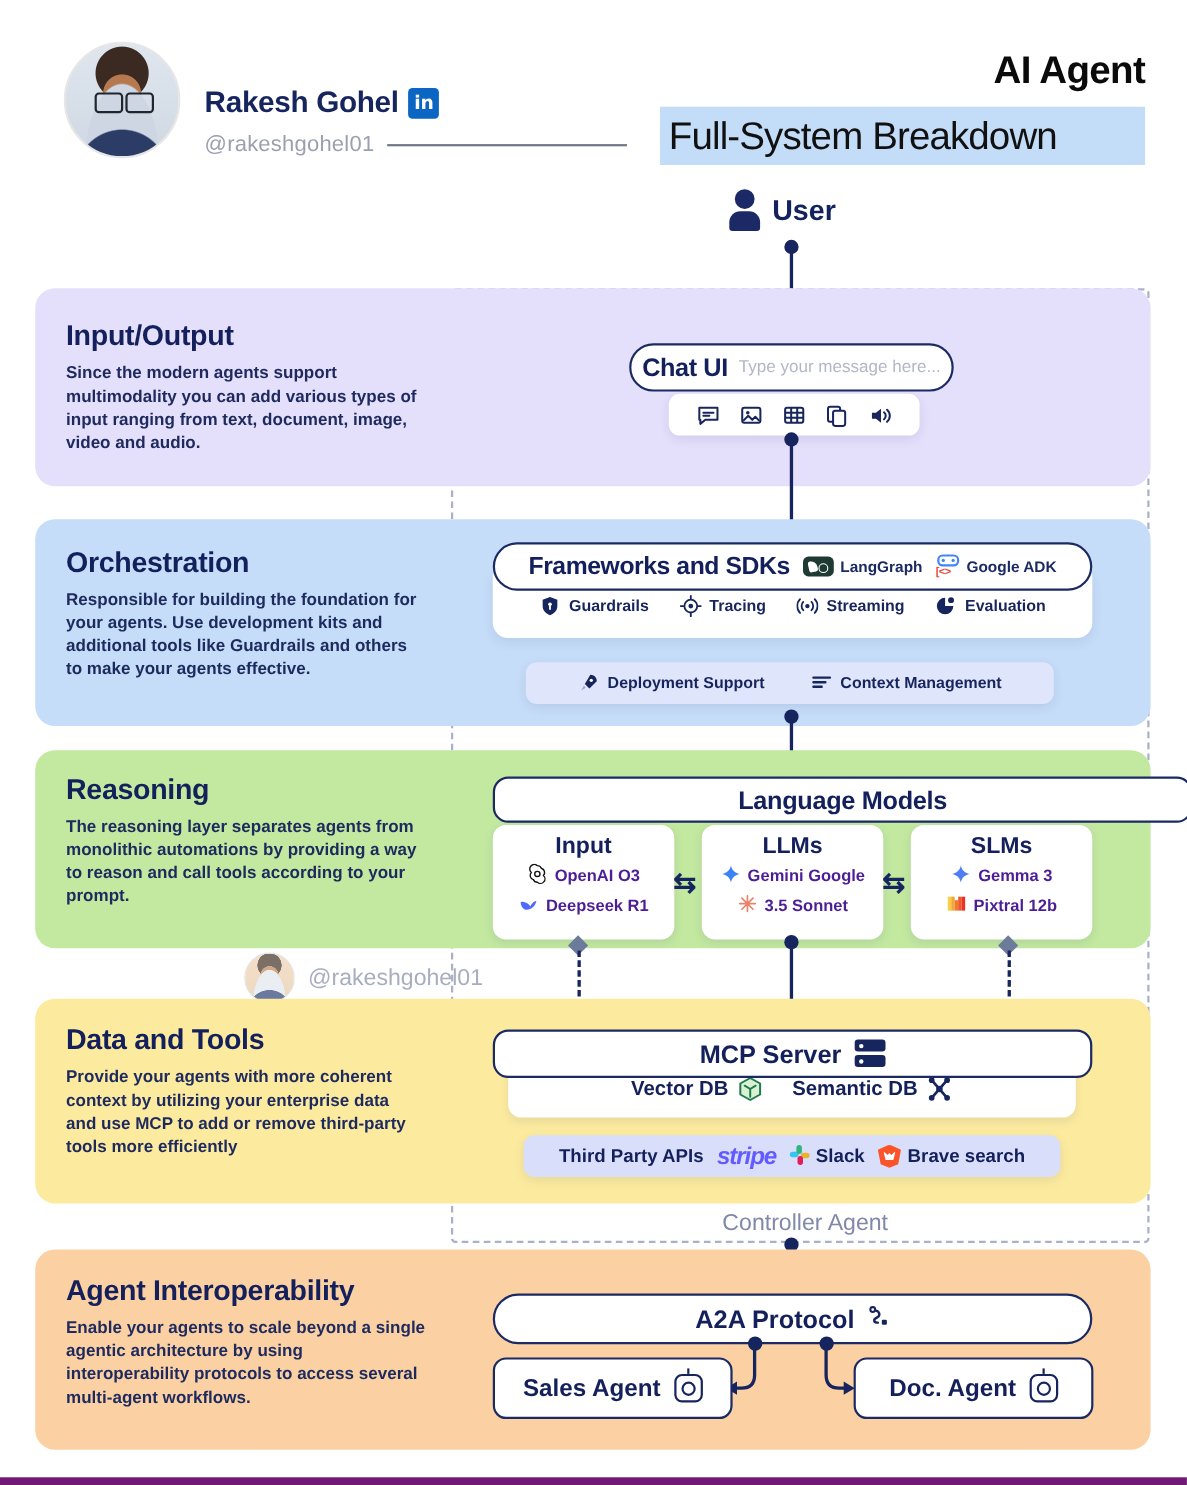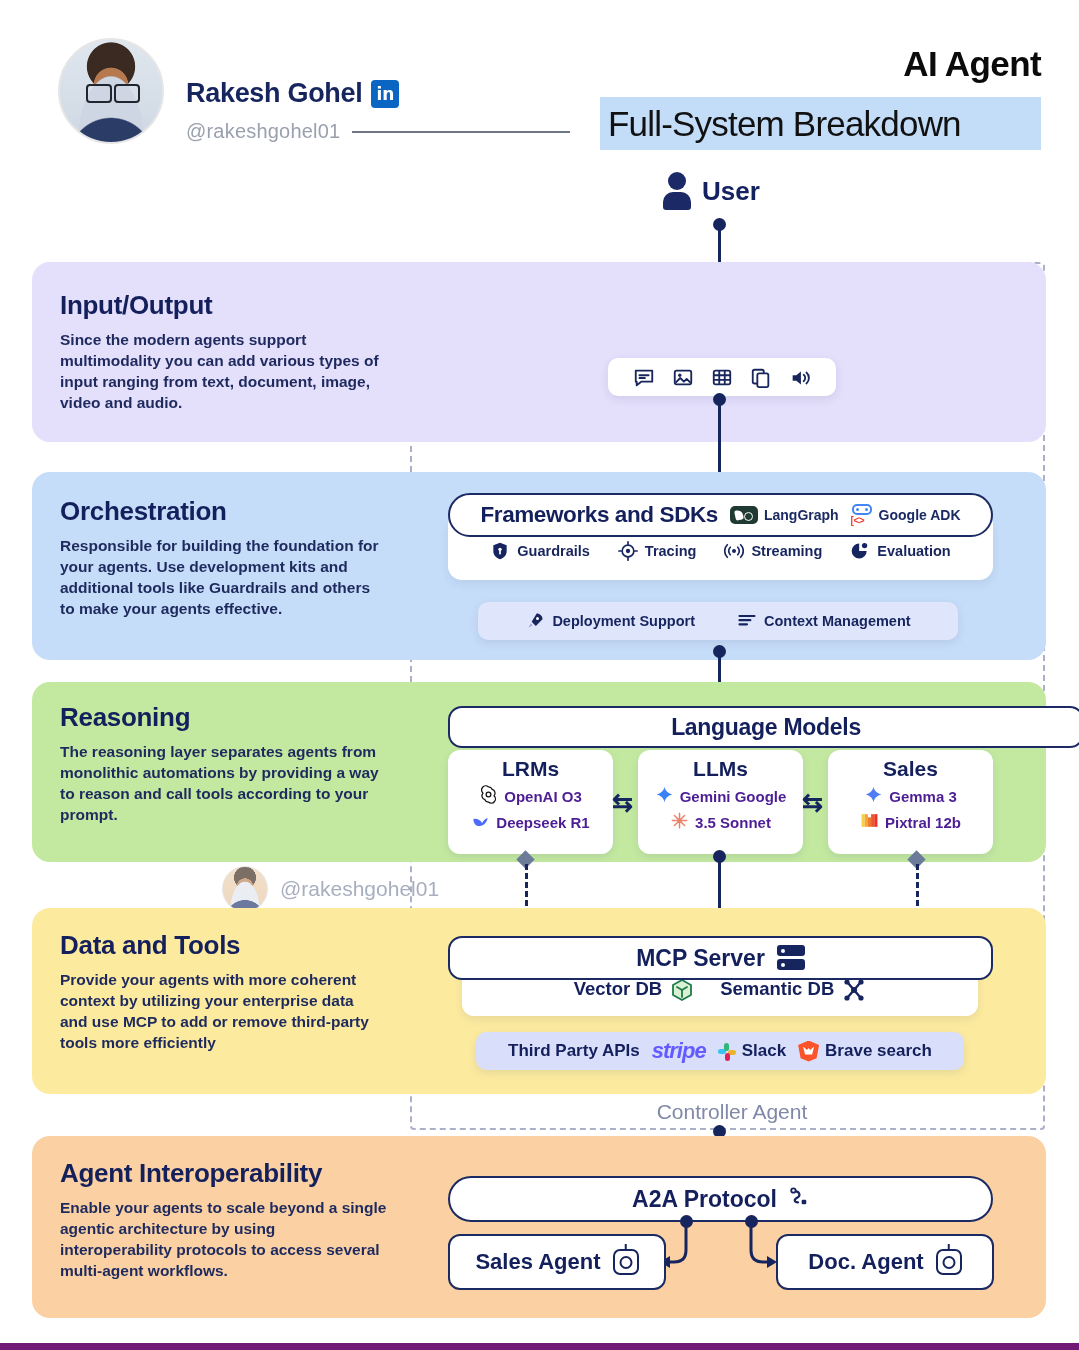--- a/index.html
+++ b/index.html
@@ -250,20 +250,24 @@
   <div class="arrowhead" style="left:712px; top:302px;"></div>
 
   <div class="controller-box"></div>
   <div class="controller-label">Controller Agent</div>
 
   <div class="band band-io">
     <div class="band-title">Input/Output</div>
     <div class="band-desc">Since the modern agents support multimodality you can add various types of input ranging from text, document, image, video and audio.</div>
   </div>
 
+  <div class="pill chat-pill">
+    <span class="chat-title">Chat UI</span>
+    <span class="chat-ph">Type your message here...</span>
+  </div>
   <div class="shadow-card modal-bar">
     <span class="mod-ico">
       <svg viewBox="0 0 24 24" width="22" height="22">
           <path d="M3 4h18v12H9l-5 4v-4H3z" fill="none" stroke="#18265c" stroke-width="2" stroke-linejoin="round"></path>
           <path d="M7 9h10M7 12h6" stroke="#18265c" stroke-width="2" stroke-linecap="round"></path>
         </svg>
     </span>
     <span class="mod-ico">
       <svg viewBox="0 0 24 24" width="22" height="22">
           <rect x="3" y="4" width="18" height="15" rx="2" fill="none" stroke="#18265c" stroke-width="2"></rect>
@@ -385,21 +389,21 @@
   <div class="band band-reas">
     <div class="band-title">Reasoning</div>
     <div class="band-desc">The reasoning layer separates agents from monolithic automations by providing a way to reason and call tools according to your prompt.</div>
   </div>
 
   <div class="pill lm-pill">
     <span class="lm-title">Language Models</span>
   </div>
 
   <div class="mcol c1">
-    <div class="mcol-h">LRMs</div>
+    <div class="mcol-h">Input</div>
     <div class="mrow">
       <span><svg viewBox="0 0 24 24" width="19" height="19">
             <path d="M12 2.5a5 5 0 014.6 3 5 5 0 012.4 8.2A5 5 0 0112 21.5a5 5 0 01-4.6-3A5 5 0 015 10.3 5 5 0 0112 2.5z" fill="none" stroke="#111" stroke-width="1.6"></path>
             <circle cx="12" cy="12" r="3" fill="none" stroke="#111" stroke-width="1.6"></circle>
           </svg></span>
       <span>OpenAI O3</span>
     </div>
     <div class="mrow">
       <span><svg viewBox="0 0 24 24" width="19" height="19">
             <path d="M3 10c5-1 9 2 11 5 2-4 5-6 7-6-1 6-6 10-11 10-4 0-7-4-7-9z" fill="#4d6bfe"></path>
@@ -422,21 +426,21 @@
             <g stroke="#e8836a" stroke-width="1.9" stroke-linecap="round">
               <path d="M12 3v18M3 12h18M5.6 5.6l12.8 12.8M18.4 5.6L5.6 18.4"></path>
             </g>
             <circle cx="12" cy="12" r="2.4" fill="#e8836a"></circle>
           </svg></span>
       <span>3.5 Sonnet</span>
     </div>
   </div>
   <div class="swap s2">⇆</div>
   <div class="mcol c3">
-    <div class="mcol-h">Sales</div>
+    <div class="mcol-h">SLMs</div>
     <div class="mrow">
       <span><svg viewBox="0 0 24 24" width="19" height="19">
             <path d="M12 2c.6 5 4.4 8.8 10 10-5.6 1.2-9.4 5-10 10-.6-5-4.4-8.8-10-10 5.6-1.2 9.4-5 10-10z" fill="#4f7df3"></path>
           </svg></span>
       <span>Gemma 3</span>
     </div>
     <div class="mrow">
       <span><svg viewBox="0 0 24 24" width="19" height="19">
             <rect x="2" y="4" width="4" height="16" fill="#f7d046"></rect>
             <rect x="6" y="4" width="4" height="16" fill="#f2a73b"></rect>
@@ -501,21 +505,21 @@
     <span class="mcp-title">MCP Server</span>
     <span class="srv-ico">
         <span></span>
         <span></span>
       </span>
   </div>
 
   <div class="shadow-card tp-card">
     <span class="tp-label">Third Party APIs</span>
     <span class="stripe-logo">stripe</span>
-    <span style="display:flex;align-items:flex-end;gap:6px">
+    <span style="display:flex;align-items:flex-start;gap:6px">
       <span class="slack-logo">
           <i></i>
           <i></i>
           <i></i>
           <i></i>
         </span>
       <span class="tp-name">Slack</span>
     </span>
     <span style="display:flex;gap:6px">
       <span class="brave-logo"></span>

